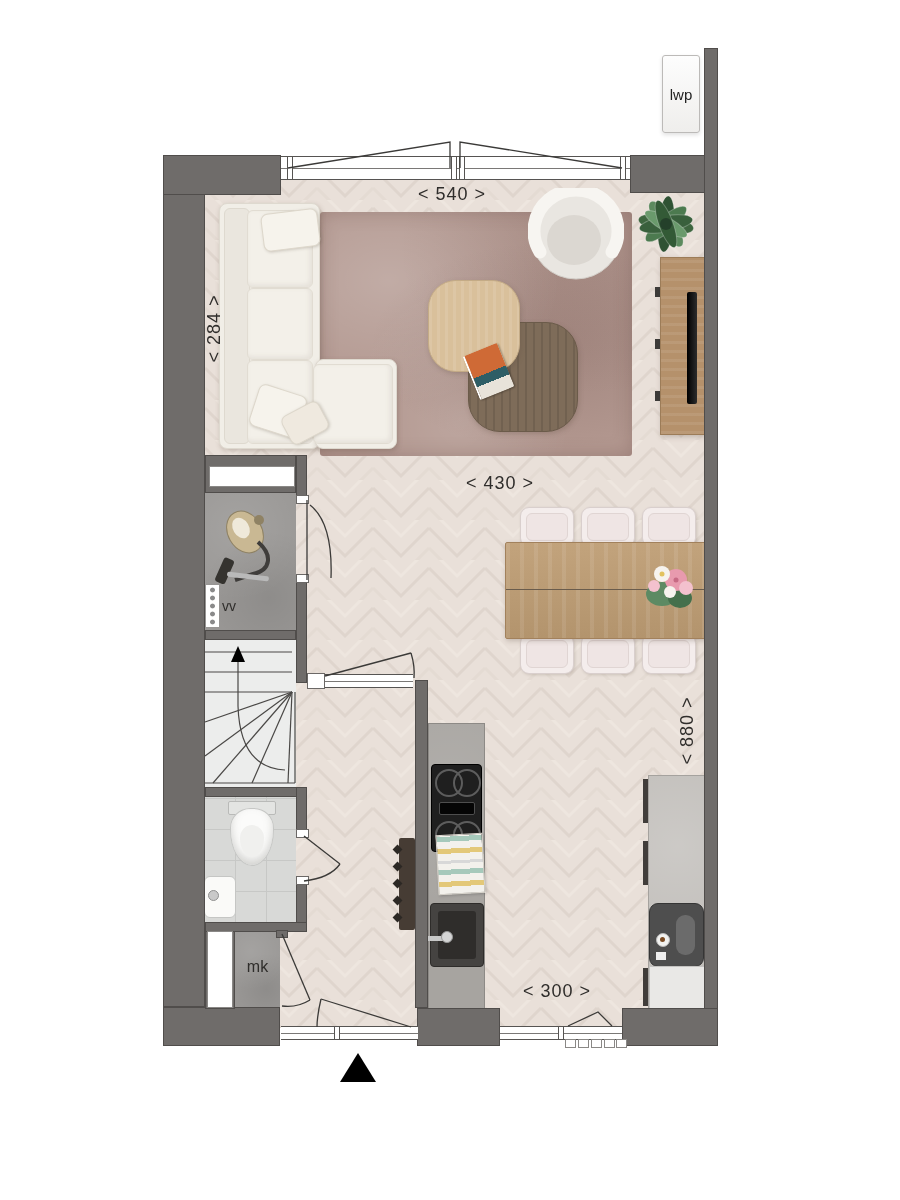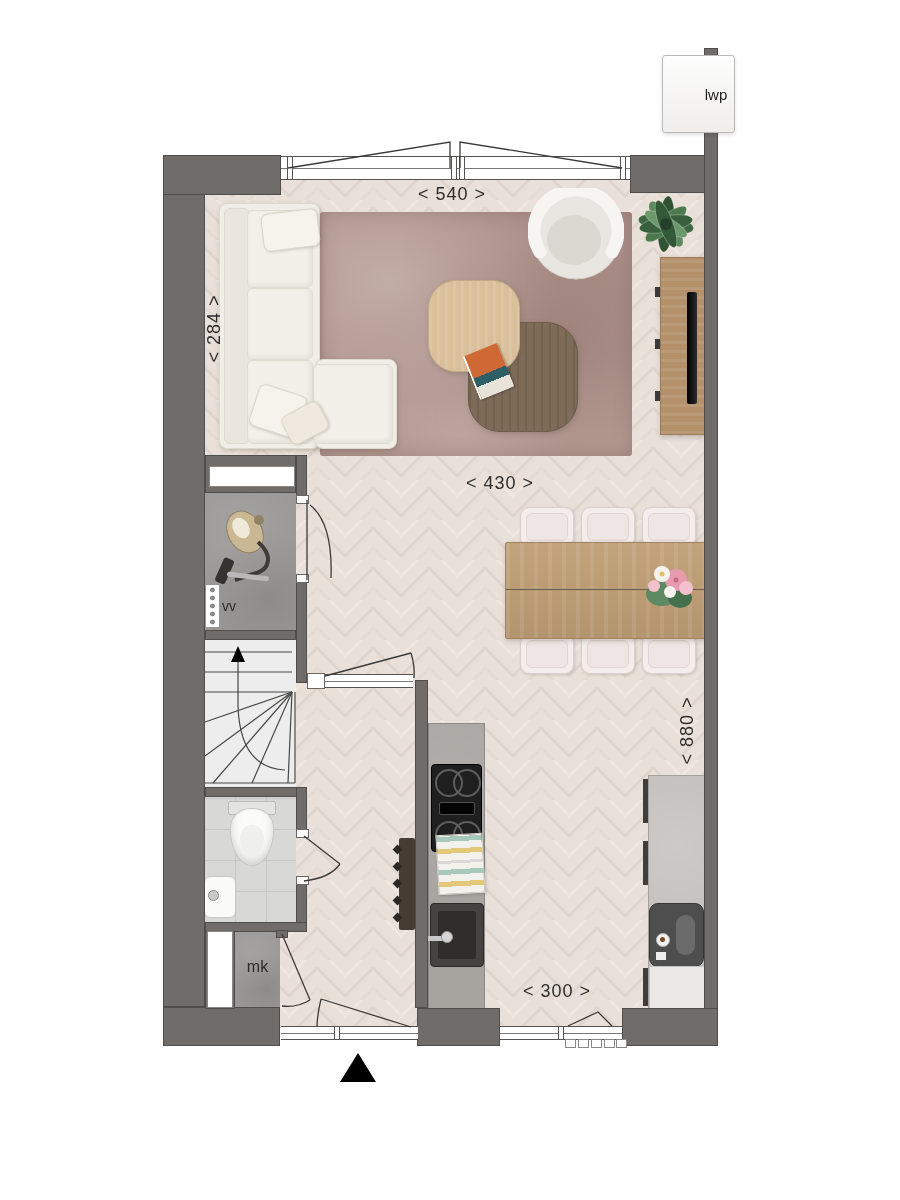--- a/index.html
+++ b/index.html
@@ -295,21 +295,21 @@
   <div class="vent" style="left:591px;top:1039px;"></div>
   <div class="vent" style="left:604px;top:1039px;"></div>
   <div class="vent" style="left:616px;top:1039px;"></div>
 
   <div class="post" style="left:296px;top:495px;width:11px;height:7px;"></div>
   <div class="post" style="left:296px;top:574px;width:11px;height:7px;"></div>
   <div class="post" style="left:296px;top:829px;width:11px;height:7px;"></div>
   <div class="post" style="left:296px;top:876px;width:11px;height:7px;"></div>
   <div class="post" style="left:307px;top:673px;width:16px;height:14px;"></div>
 
-  <div class="lwp-box" style="left:662px;top:55px;width:36px;height:76px;padding-left:35px;">
+  <div class="lwp-box" style="left:662px;top:55px;width:36px;height:76px;">
     <span>lwp</span>
   </div>
 
   <svg class="overlay" width="900" height="1200" viewBox="0 0 900 1200">
     <g stroke="#3b3a38" stroke-width="1.3" fill="none">
       <g>
           <polyline points="288,168 450,142 450,168"></polyline>
         </g>
       <g>
           <polyline points="622,168 460,142 460,168"></polyline>

